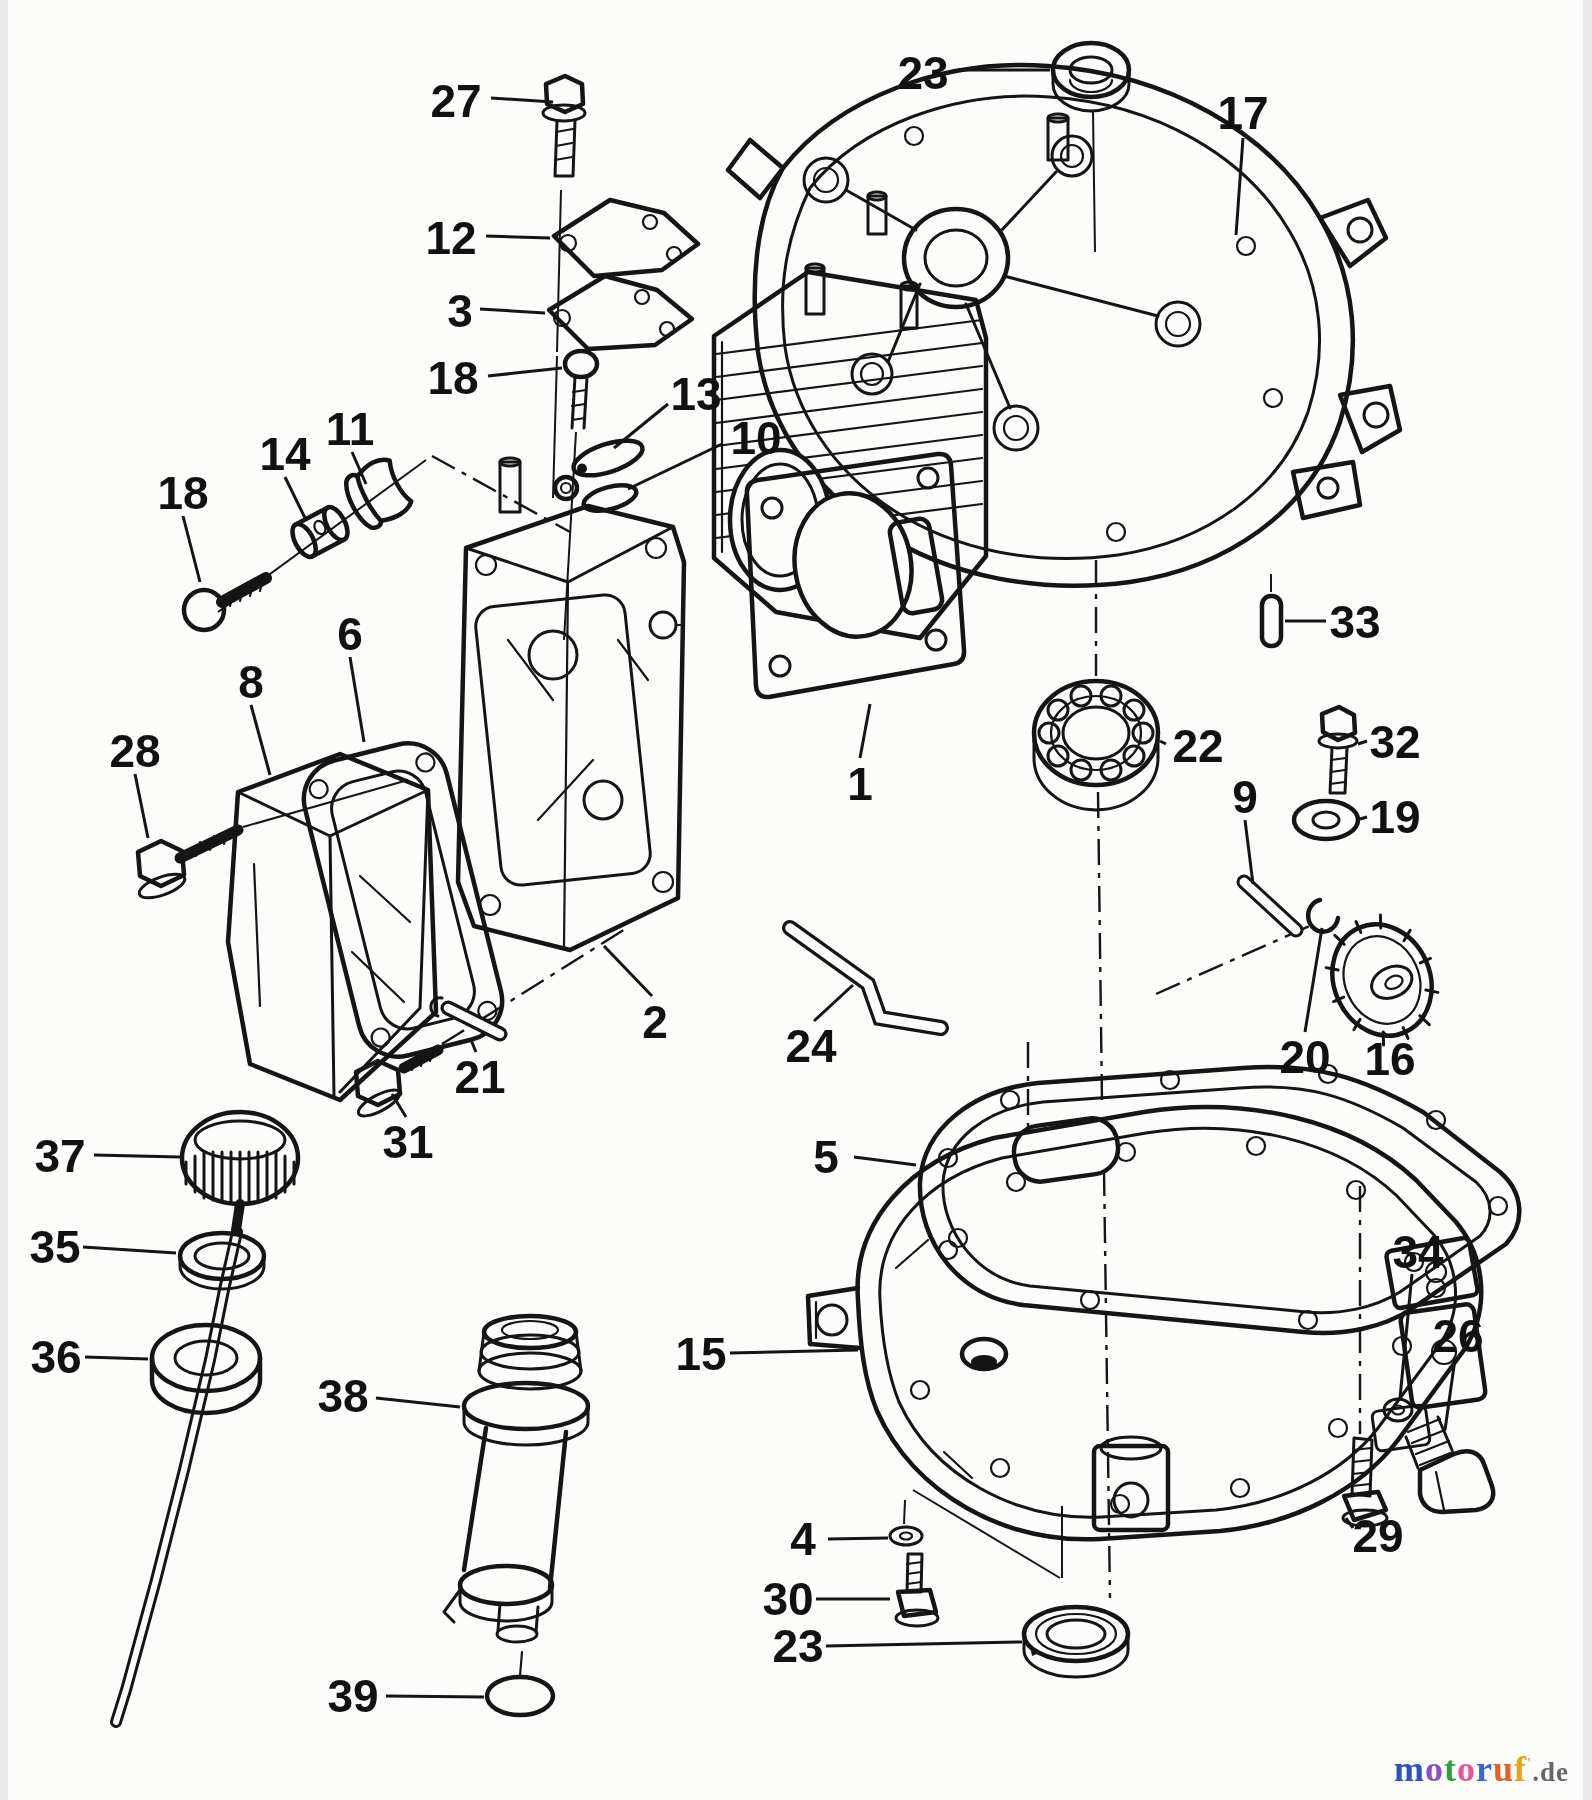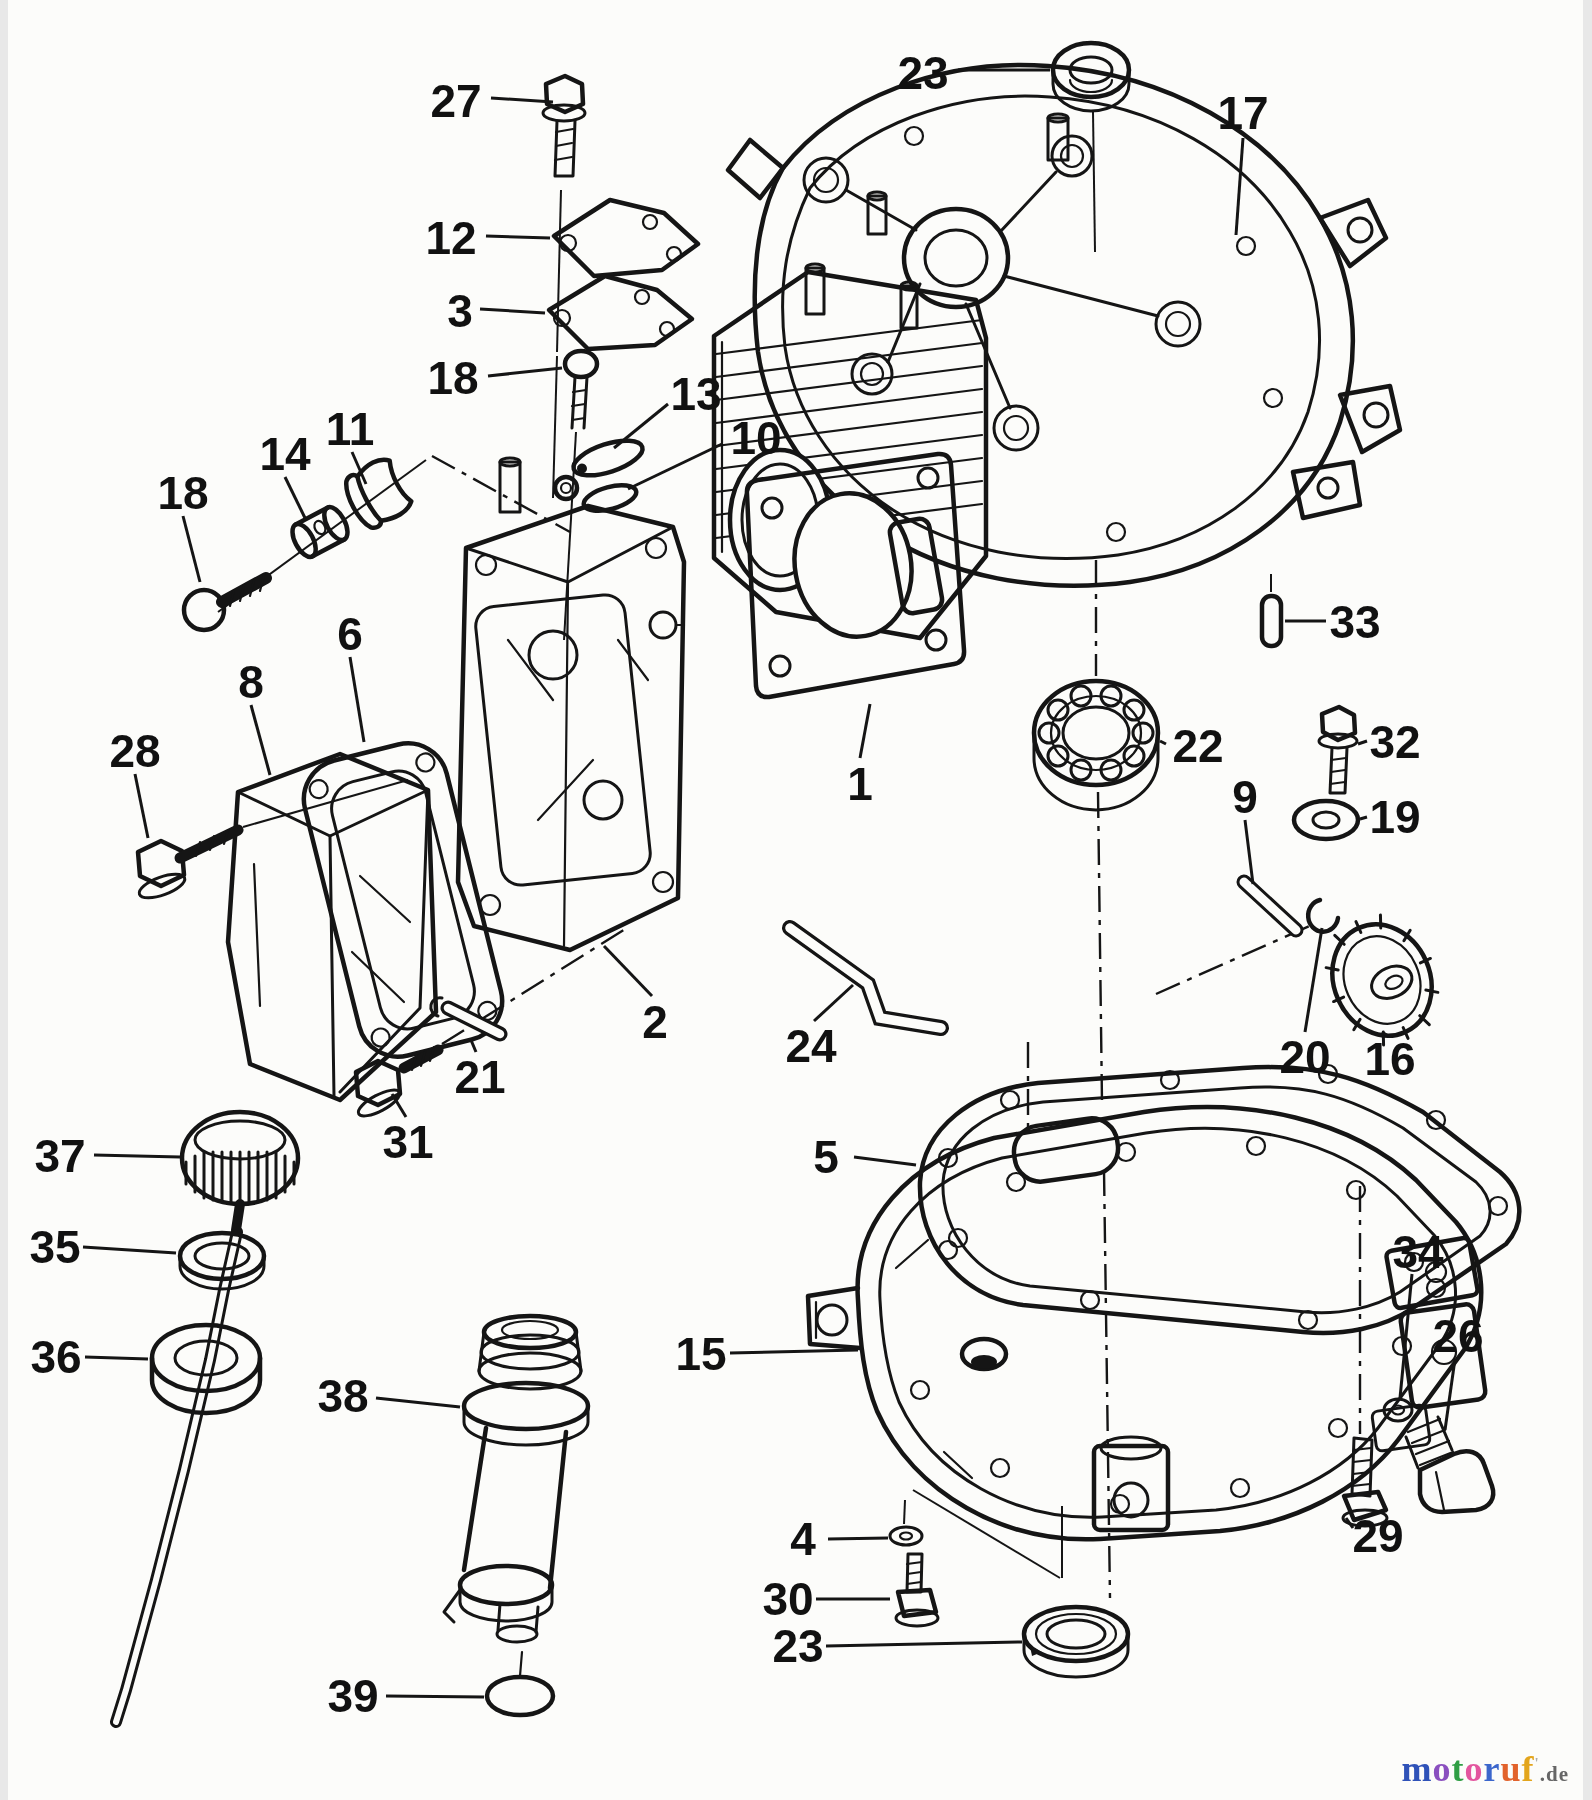--- a/index.html
+++ b/index.html
@@ -10,21 +10,21 @@
   .detail{stroke:#151515;fill:none;stroke-width:3;stroke-linecap:round;stroke-linejoin:round;}
   .fine{stroke:#151515;fill:none;stroke-width:2.2;stroke-linecap:round;}
   .thick-black{stroke:#151515;fill:none;stroke-linecap:round;}
   .white-core{stroke:#fcfcfa;fill:none;stroke-linecap:round;}
   .leader{stroke:#151515;stroke-width:3;fill:none;}
   .callout{font-family:"Liberation Sans",sans-serif;font-weight:700;font-size:46px;fill:#111;}
   .cline-thin{stroke:#151515;stroke-width:2;fill:none;}
   .cline-dashdot{stroke:#151515;stroke-width:2.4;fill:none;stroke-dasharray:26 8 5 8;}
   .watermark{position:absolute;right:14px;bottom:10px;font-family:"Liberation Serif",serif;
              font-weight:700;font-size:36px;letter-spacing:1px;white-space:nowrap;}
-  .watermark .suffix{font-size:21px;font-weight:700;color:#666;}
+  .watermark .suffix{font-size:27px;font-weight:700;color:#666;}
   .watermark .mark{font-size:15px;vertical-align:super;color:#aaa;}
 </style>
 </head>
 <body>
 
 <div class="stage">
   <svg width="1592" height="1800" viewBox="0 0 1592 1800">
 
     <g id="construction-layer">
         <polyline points="553,190 549,352" class="cline-thin"></polyline>

